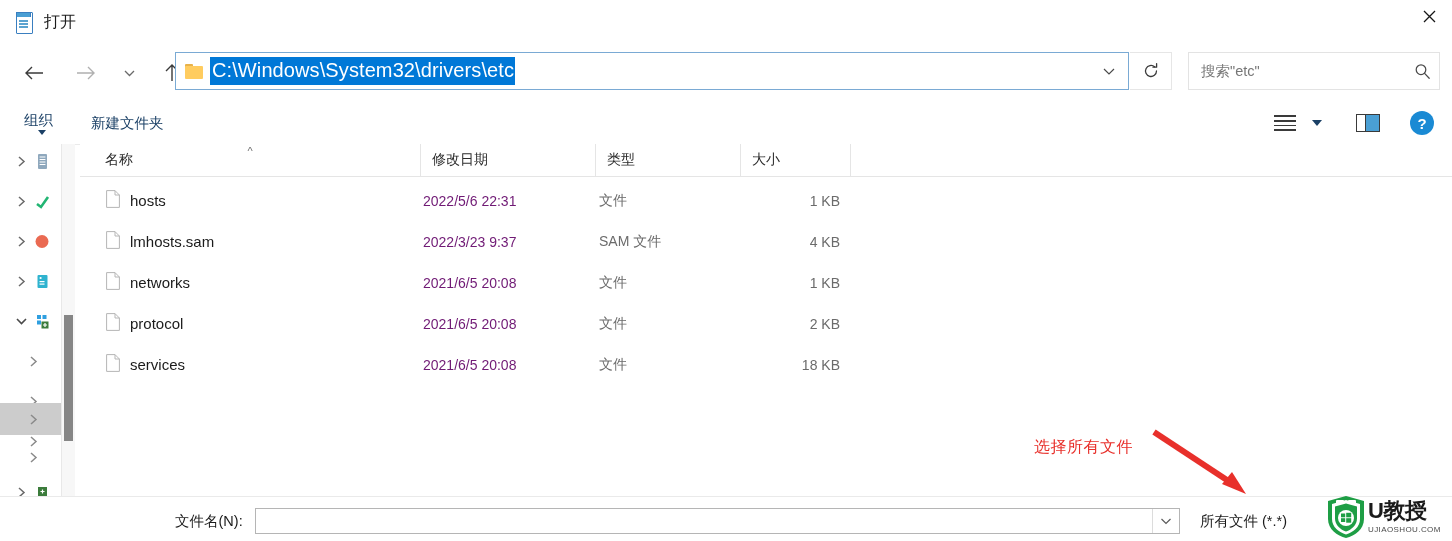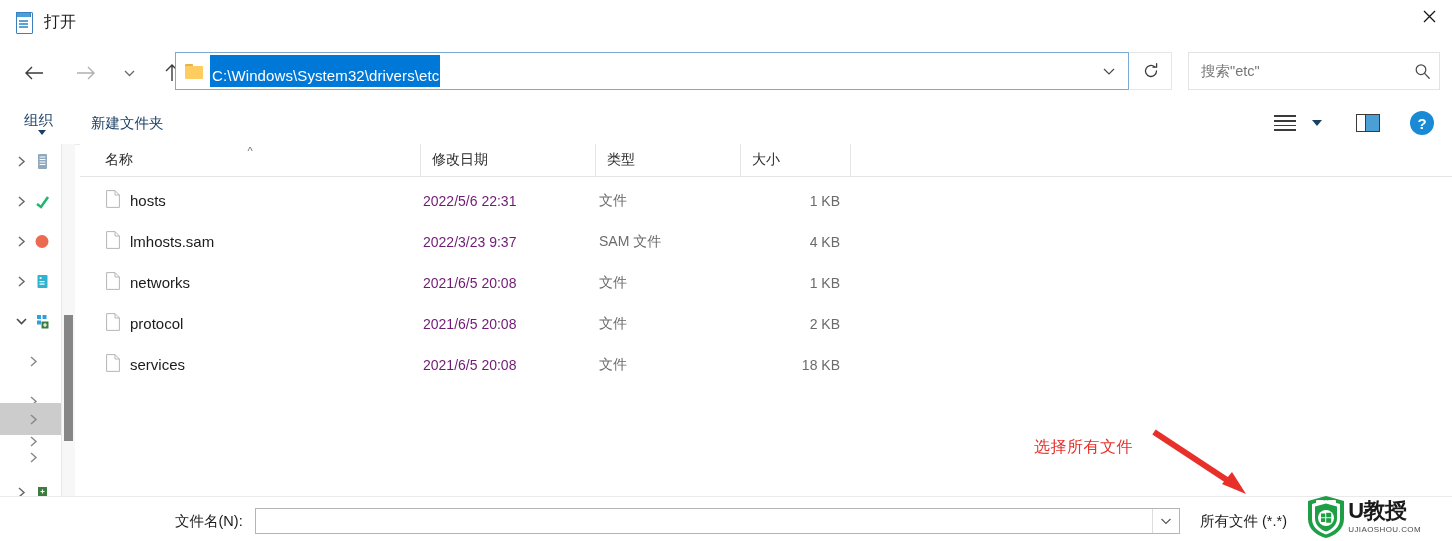--- a/index.html
+++ b/index.html
@@ -112,24 +112,24 @@
     border-radius: 1px 1px 0 0;
   }
   .addr-folder-icon .body {
     position: absolute; left: 0; top: 2px;
     width: 18px; height: 13px;
     background: #ffcc5f;
     border-radius: 1px;
   }
   .addr-path {
     margin-left: 7px;
-    font-size: 15px;
+    font-size: 20px;
     color: #ffffff;
     background: #0078d7;
-    padding: 12px 1px 3px 2px;
+    padding: 2px 1px 3px 2px;
     line-height: 1.15;
     letter-spacing: 0.1px;
     white-space: nowrap;
   }
   .addr-caret {
     margin-left: auto;
     margin-right: 12px;
     flex: none;
     cursor: default;
   }
@@ -444,25 +444,24 @@
   }
   .annot-arrow {
     position: absolute;
     left: 1150px; top: 428px;
     pointer-events: none;
   }
 
   
   .watermark {
     position: absolute;
-    left: 1295px; top: 492px;
+    left: 1326px; top: 492px;
     width: 126px; height: 49px;
     display: flex;
     align-items: center;
-    justify-content: flex-end;
   }
   .wm-shield { width: 40px; height: 44px; flex: none; }
   .wm-txt { margin-left: 2px; }
   .wm-main {
     font-size: 22px;
     font-weight: bold;
     color: #1a1a1a;
     line-height: 1;
     letter-spacing: -0.5px;
   }

